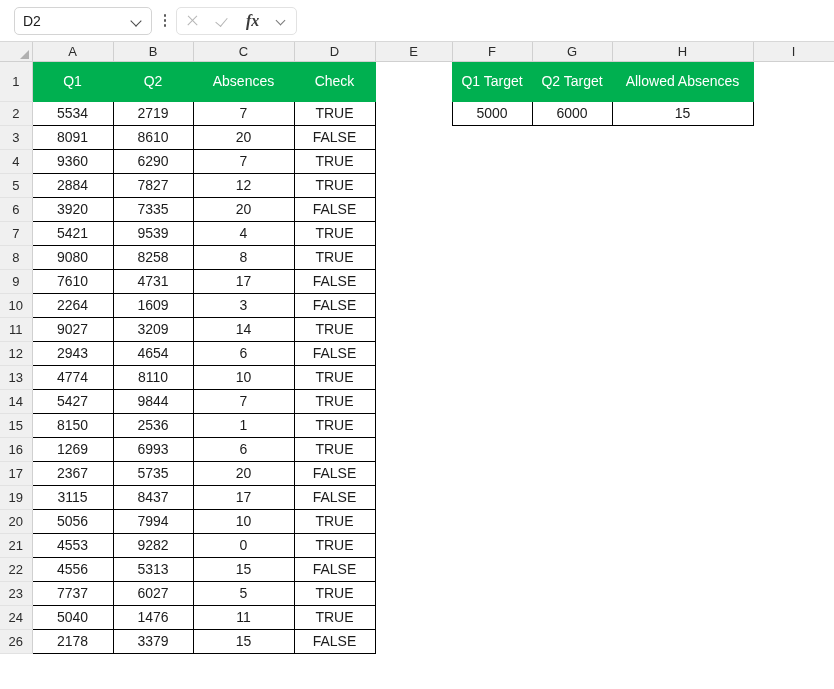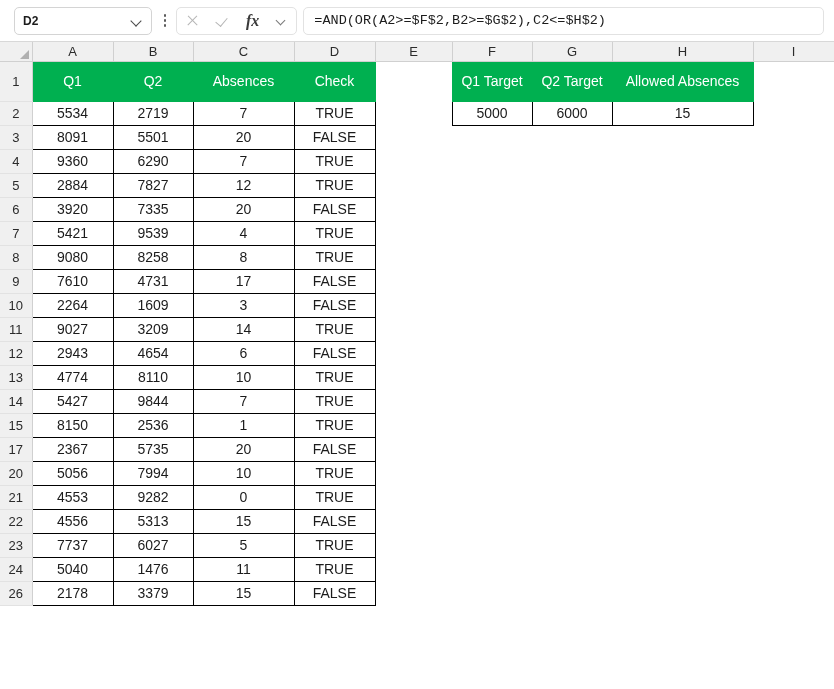--- a/index.html
+++ b/index.html
@@ -28,24 +28,23 @@
     border: 1px solid #d4d4d4;
     border-radius: 5px;
     background: #ffffff;
     display: flex;
     align-items: center;
     padding: 0 8px;
     flex: 0 0 auto;
   }
   .namebox-text {
     flex: 1 1 auto;
-    font-size: 12px;
+    font-size: 14px;
     color: #1c1c1c;
     line-height: 1;
-    font-weight: bold;
   }
   .chev {
     width: 12px; height: 12px;
     flex: 0 0 auto;
     position: relative;
   }
   .chev::after {
     content: "";
     position: absolute;
     left: 1px; top: 2px;
@@ -241,21 +240,20 @@
     <i></i>
     <i></i>
     <i></i>
   </div>
   <div class="fxgroup">
     <span class="icn-x"></span>
     <span class="icn-check"></span>
     <span class="icn-fx">fx</span>
     <span class="chev-sm"></span>
   </div>
-  <div class="formula-input">=AND(OR(A2&gt;=$F$2,B2&gt;=$G$2),C2&lt;=$H$2)</div>
 </div>
 
 <div id="grid">
   <table class="sheet">
     <colgroup>
       <col style="width:32px">
       <col style="width:81px">
         <col style="width:80px">
         <col style="width:101px">
         <col style="width:81px">
@@ -298,21 +296,21 @@
           <td class="cell bd">TRUE</td>
           <td class="blank"></td>
           <td class="cell bd">5000</td>
           <td class="cell bd">6000</td>
           <td class="cell bd">15</td>
           <td class="blank"></td>
         </tr>
         <tr>
           <td class="rowhdr">3</td>
           <td class="cell bd">8091</td>
-          <td class="cell bd">5501</td>
+          <td class="cell bd">8610</td>
           <td class="cell bd">20</td>
           <td class="cell bd">FALSE</td>
           <td class="blank"></td>
           <td class="blank"></td>
           <td class="blank"></td>
           <td class="blank"></td>
           <td class="blank"></td>
         </tr>
         <tr>
           <td class="rowhdr">4</td>
@@ -452,24 +450,48 @@
           <td class="cell bd">2536</td>
           <td class="cell bd">1</td>
           <td class="cell bd">TRUE</td>
           <td class="blank"></td>
           <td class="blank"></td>
           <td class="blank"></td>
           <td class="blank"></td>
           <td class="blank"></td>
         </tr>
         <tr>
+          <td class="rowhdr">16</td>
+          <td class="cell bd">1269</td>
+          <td class="cell bd">6993</td>
+          <td class="cell bd">6</td>
+          <td class="cell bd">TRUE</td>
+          <td class="blank"></td>
+          <td class="blank"></td>
+          <td class="blank"></td>
+          <td class="blank"></td>
+          <td class="blank"></td>
+        </tr>
+        <tr>
           <td class="rowhdr">17</td>
           <td class="cell bd">2367</td>
           <td class="cell bd">5735</td>
           <td class="cell bd">20</td>
+          <td class="cell bd">FALSE</td>
+          <td class="blank"></td>
+          <td class="blank"></td>
+          <td class="blank"></td>
+          <td class="blank"></td>
+          <td class="blank"></td>
+        </tr>
+        <tr>
+          <td class="rowhdr">19</td>
+          <td class="cell bd">3115</td>
+          <td class="cell bd">8437</td>
+          <td class="cell bd">17</td>
           <td class="cell bd">FALSE</td>
           <td class="blank"></td>
           <td class="blank"></td>
           <td class="blank"></td>
           <td class="blank"></td>
           <td class="blank"></td>
         </tr>
         <tr>
           <td class="rowhdr">20</td>
           <td class="cell bd">5056</td>

